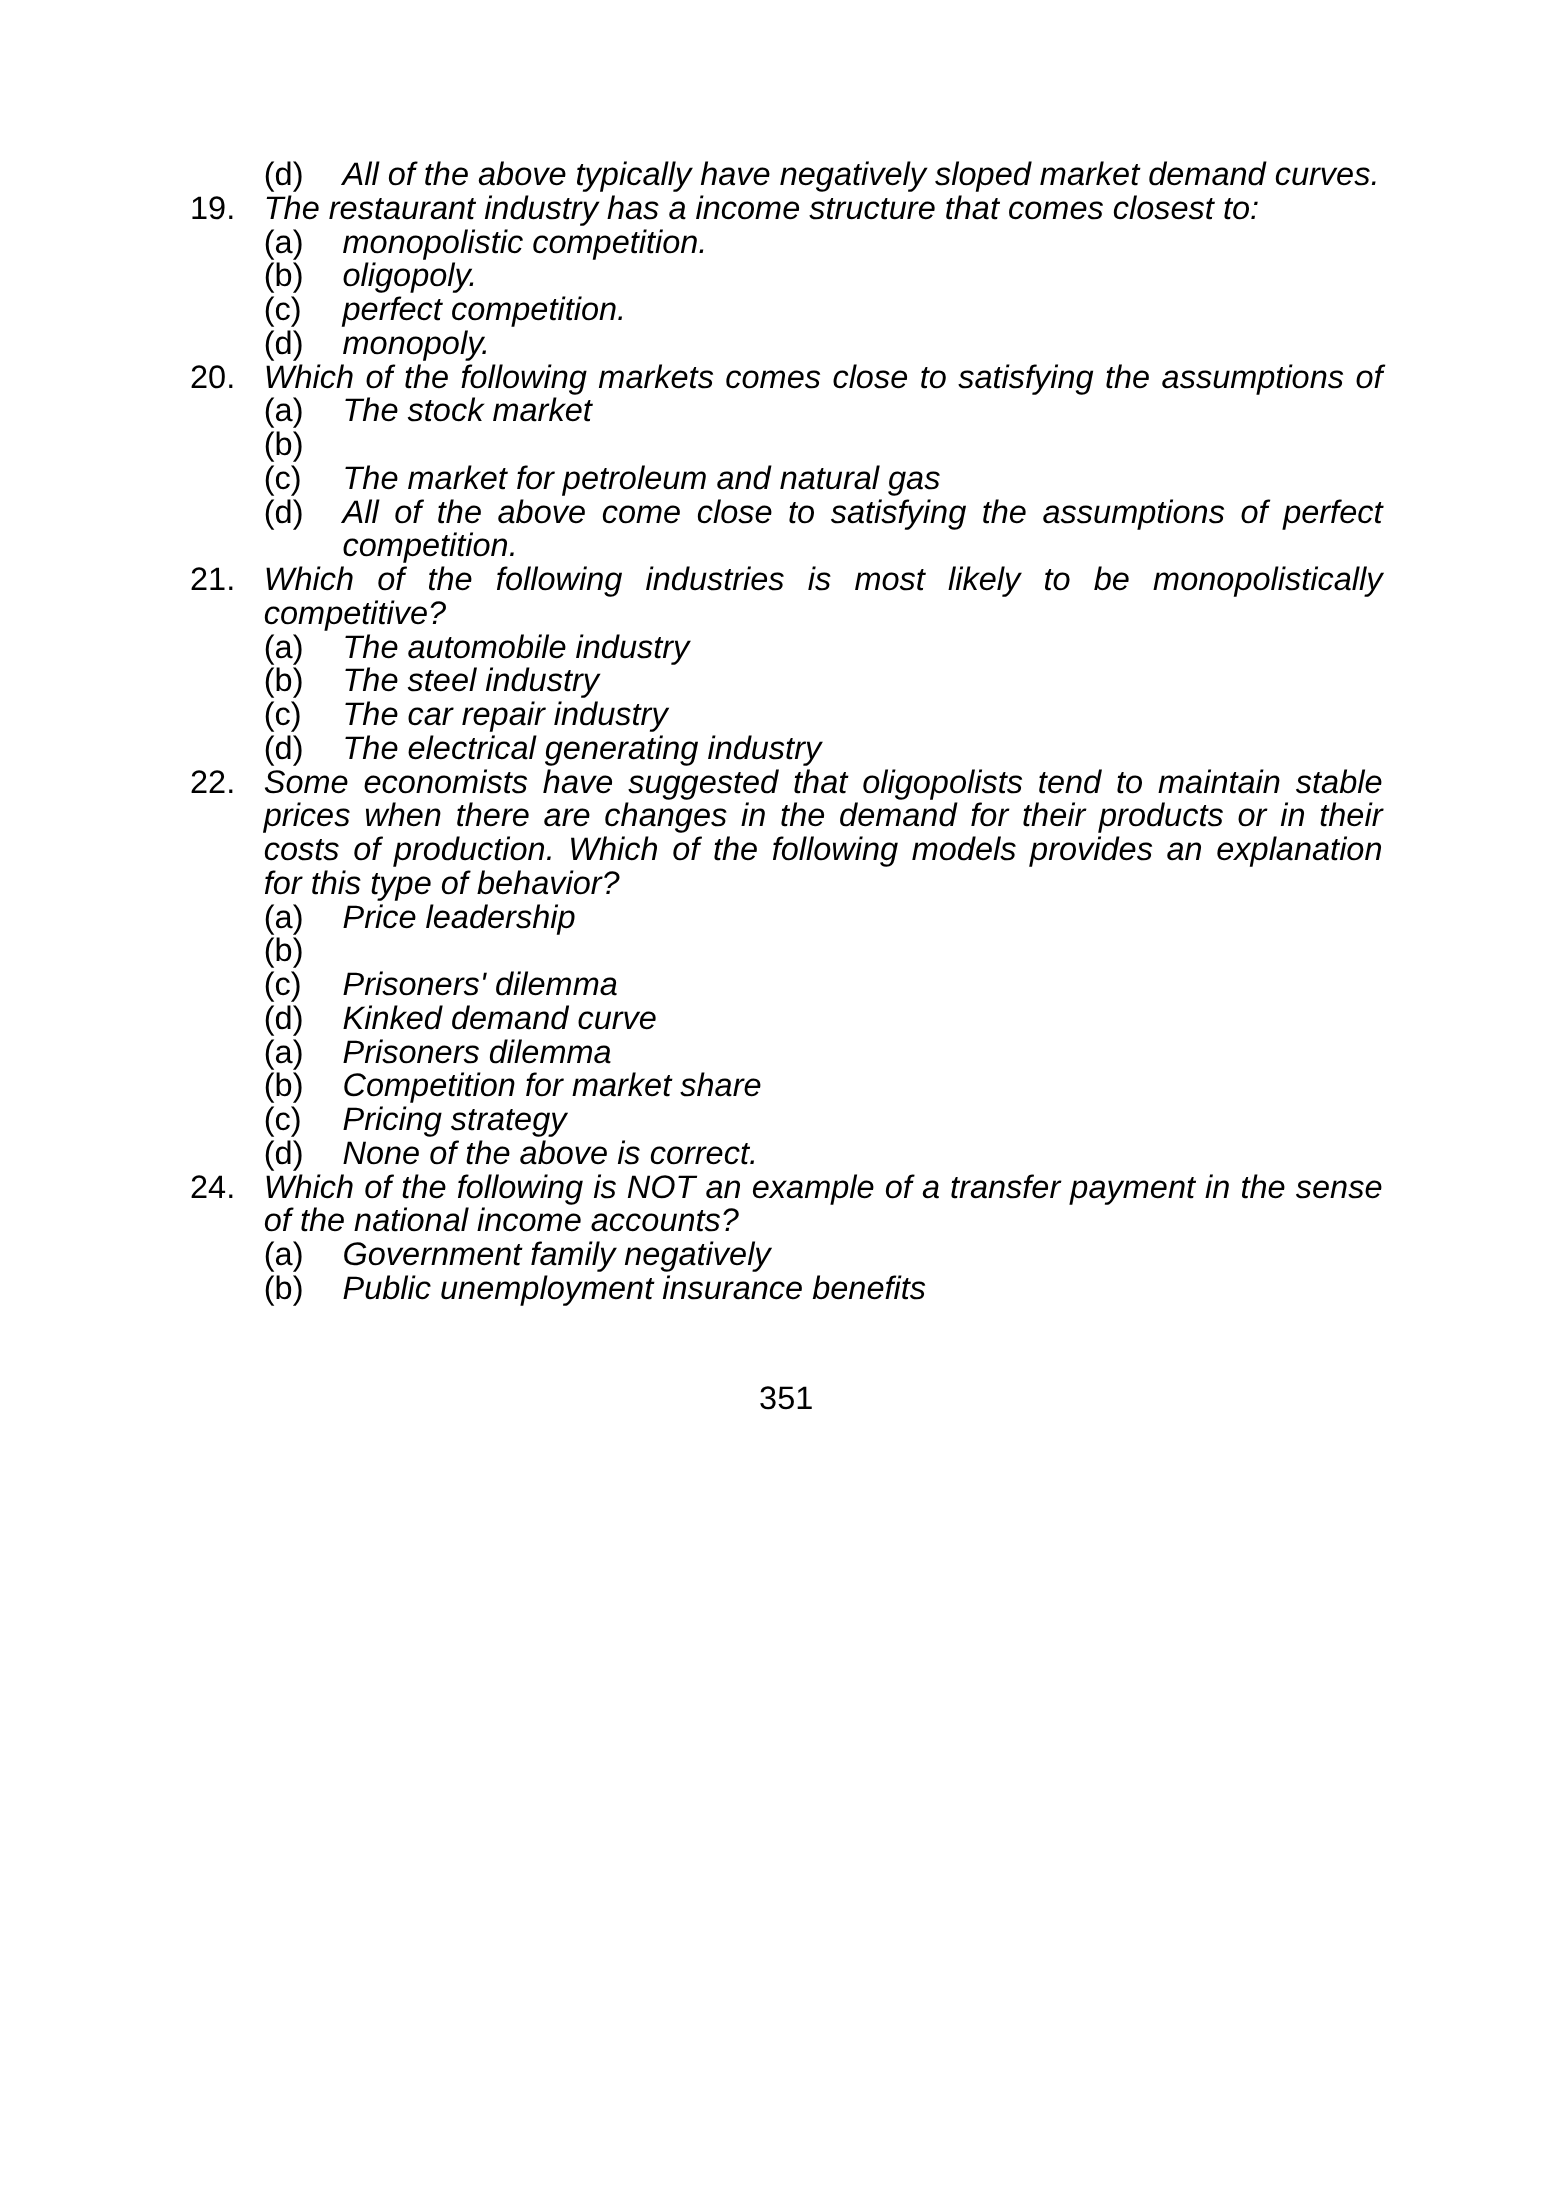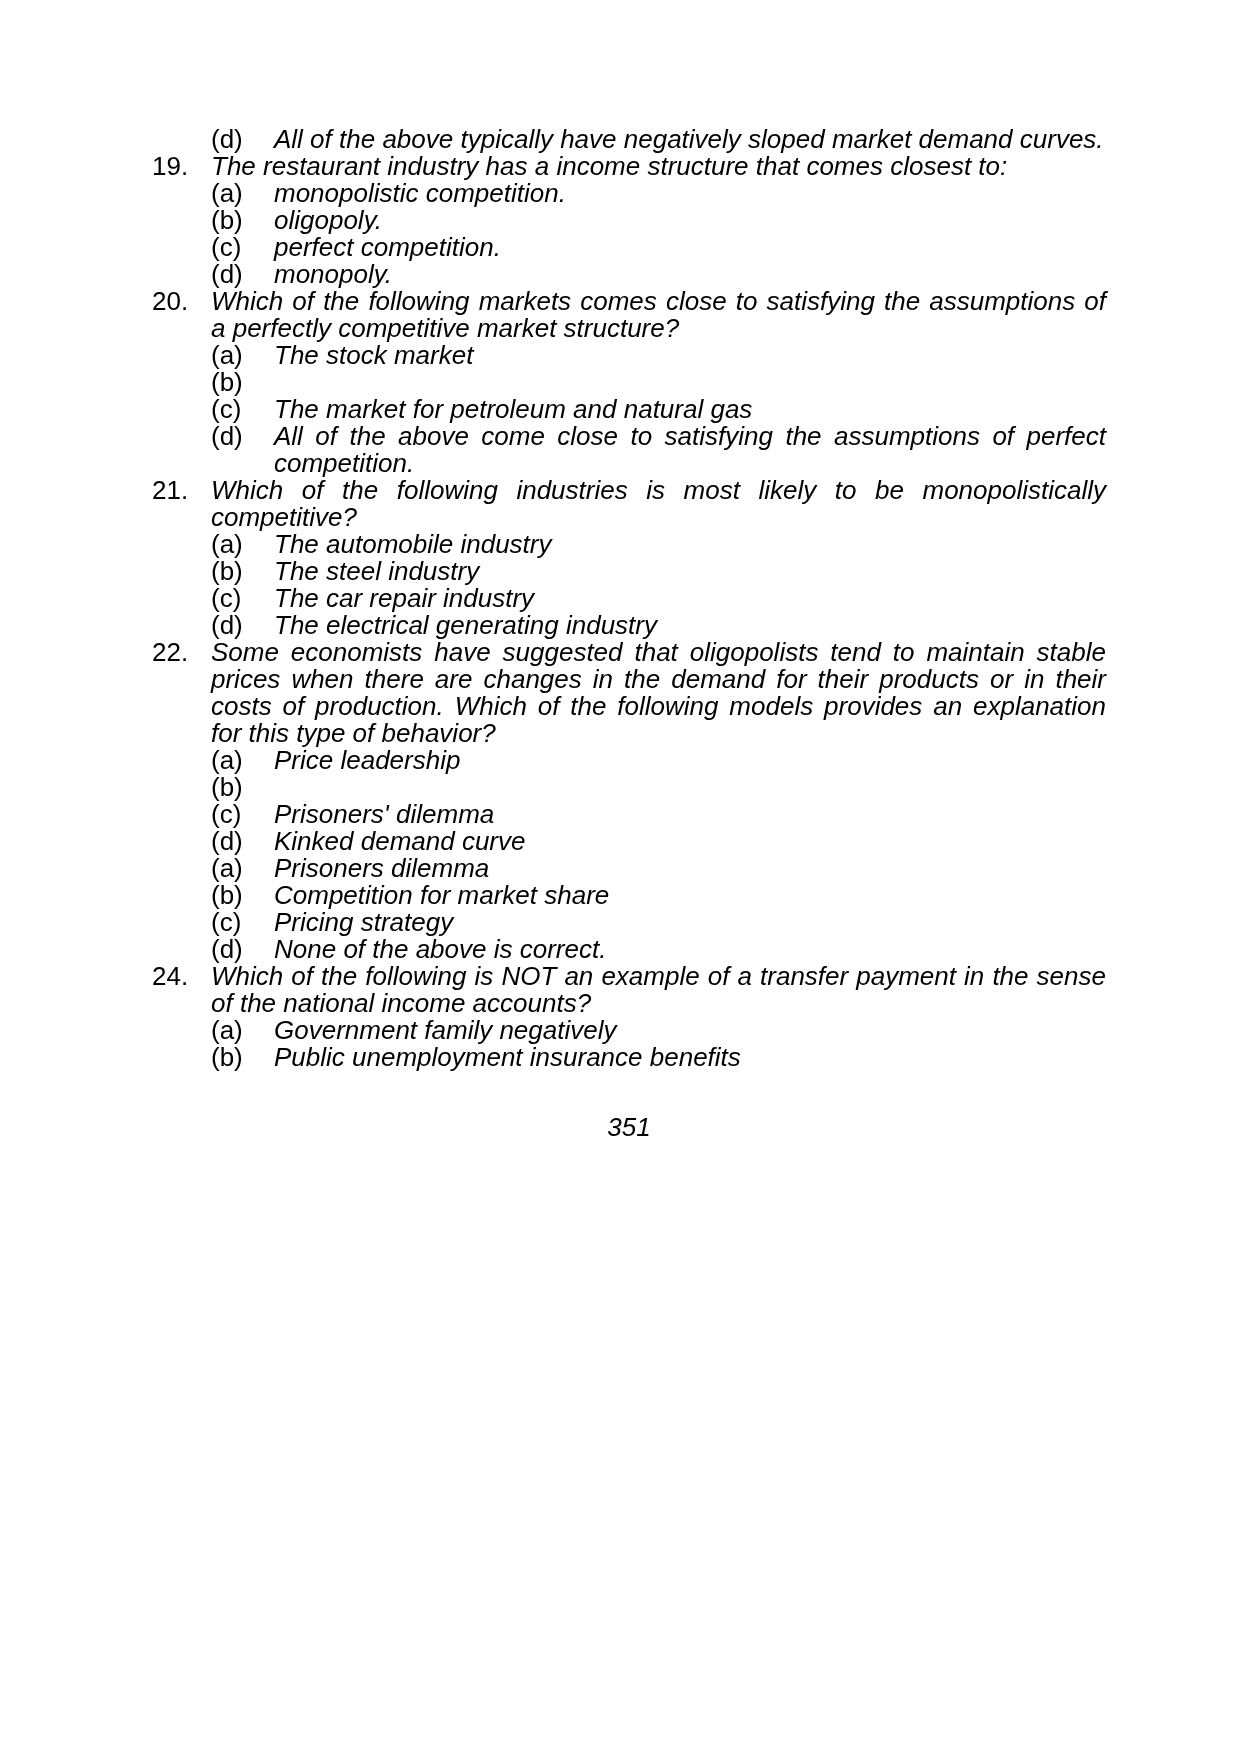--- a/index.html
+++ b/index.html
@@ -14,21 +14,21 @@
   .content { padding: 126px 135px 0 152px; }
   .row { display: flex; }
   .row.cont { margin-top: 0; }
   .content > .row:first-child { margin-top: 0; }
   .qnum  { flex: 0 0 59px; }
   .ind   { flex: 0 0 59px; }
   .ind2  { flex: 0 0 122px; }
   .omark { flex: 0 0 63px; }
   .txt   { flex: 1 1 auto; min-width: 0; font-style: italic; }
   .fj    { text-align: justify; text-align-last: justify; }
-  .page-number { margin-top: 43px; text-align: center; font-style: italic; }
+  .page-number { margin-top: 61px; text-align: center; }
 </style>
 </head>
 <body>
 
 <div class="page">
   <div class="content">
 
     <div class="row">
       <div class="ind"></div>
       <div class="omark">(d)</div>
@@ -57,24 +57,20 @@
     <div class="row">
       <div class="ind"></div>
       <div class="omark">(d)</div>
       <div class="txt">monopoly.</div>
     </div>
 
     <div class="row">
       <div class="qnum">20.</div>
       <div class="txt fj">Which of the following markets comes close to satisfying the assumptions of</div>
     </div>
-    <div class="row cont">
-      <div class="ind"></div>
-      <div class="txt">a perfectly competitive market structure?</div>
-    </div>
     <div class="row">
       <div class="ind"></div>
       <div class="omark">(a)</div>
       <div class="txt">The stock market</div>
     </div>
     <div class="row">
       <div class="ind"></div>
       <div class="omark">(b)</div>
     </div>
     <div class="row">

